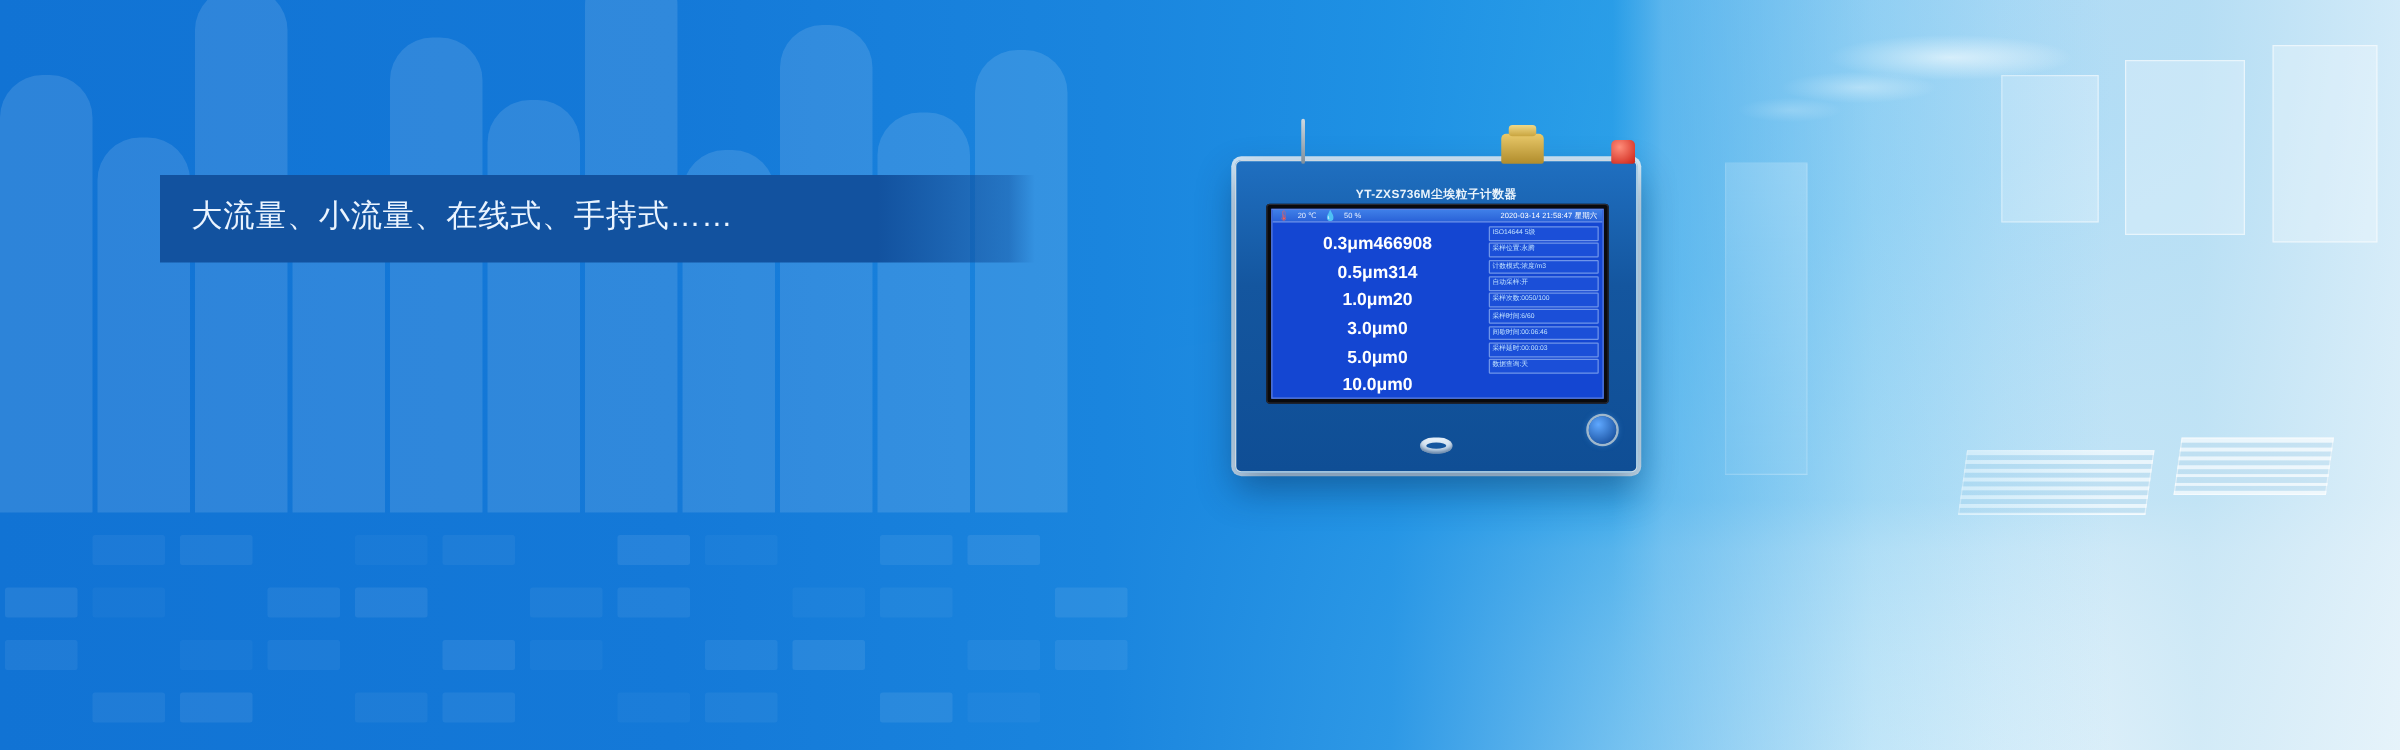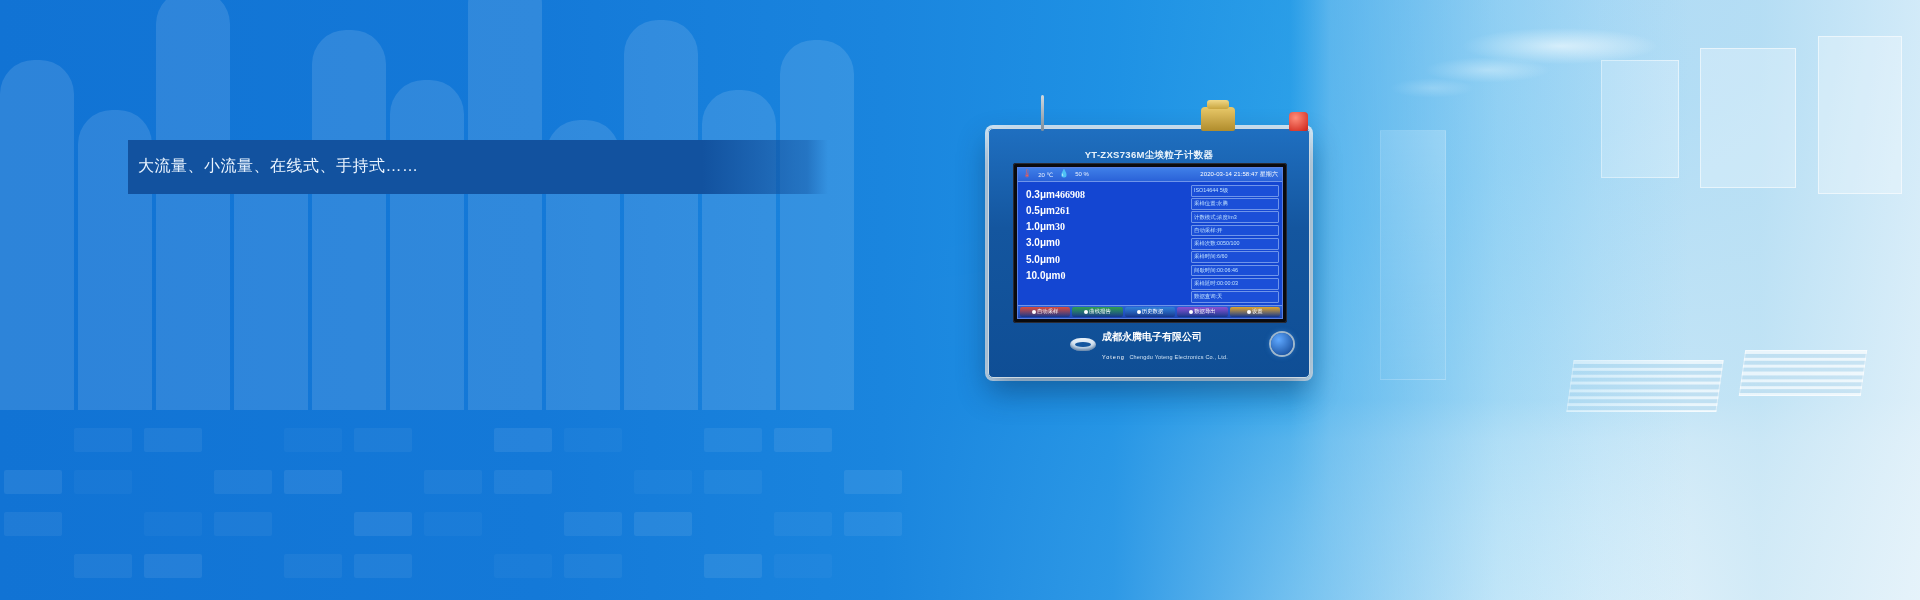--- a/index.html
+++ b/index.html
@@ -83,22 +83,23 @@
     text-shadow:0 2px 5px rgba(10,50,100,.35);
   }
 
   .subbar {
     margin-top:22px;
     background:linear-gradient(90deg,#12529f 0%,#12529f 82%,rgba(18,82,159,.45) 97%,rgba(18,82,159,0) 100%);
     padding:12px 0 14px 10px;
     width:700px;
   }
   .subline {
-    color:#eaf4ff; font-size:16px; line-height:1.75; white-space:nowrap;
+    color:#eaf4ff; font-size:25px; line-height:1.75; white-space:nowrap;
     letter-spacing:.5px;
+    margin-left:15px;
   }
 
   
   .device {
     position:absolute; left:988px; top:128px; width:322px; height:250px;
     background:linear-gradient(180deg,#1f6fc0 0%,#14569f 40%,#0f4e95 100%);
     border-radius:5px;
     border:1px solid #cdd9e2;
     box-shadow:0 14px 30px rgba(8,40,80,.45), 0 0 0 3px rgba(240,246,250,.85);
   }
@@ -132,25 +133,25 @@
     font-size:6px; color:#eaf1ff; border-bottom:1px solid #6f95ea;
   }
   .scr-top .ico { font-size:8px; line-height:1; }
   .t-red { color:#ff5b4a; }
   .t-cyan { color:#9fe4ff; }
   .scr-time { margin-left:auto; font-size:6px; color:#ffffff; letter-spacing:.1px; }
 
   .scr-body { flex:1; display:flex; }
   .readings { flex:1; padding:5px 6px 2px 8px; }
   .row {
-    display:flex; justify-content:flex-start; align-items:baseline;
-    color:#ffffff; font-size:10px; font-weight:bold; line-height:1.62;
+    display:flex; justify-content:center; align-items:baseline;
+    color:#ffffff; font-size:14px; font-weight:bold; line-height:1.62;
     padding-right:6px;
   }
-  .row .val { font-variant-numeric:tabular-nums;font-family:Liberation Serif, serif; }
+  .row .val { font-variant-numeric:tabular-nums; }
 
   .params { width:92px; padding:3px 3px 2px 1px; display:flex; flex-direction:column; gap:1.5px; }
   .pitem {
     background:#1b4fd8; border:1px solid #6f95ea; border-radius:1px;
     color:#bfe0ff; font-size:5.4px; line-height:1; padding:2.2px 2px;
     white-space:nowrap; overflow:hidden;
   }
 
   .scr-bottom {
     height:14px; display:flex; gap:2px; padding:1px 2px;
@@ -281,25 +282,25 @@
         </div>
 
         <div class="scr-body">
           <div class="readings" id="readings">
               <div class="row">
                 <span>0.3μm</span>
                 <span class="val">466908</span>
               </div>
               <div class="row">
                 <span>0.5μm</span>
-                <span class="val">261</span>
+                <span class="val">314</span>
               </div>
               <div class="row">
                 <span>1.0μm</span>
-                <span class="val">30</span>
+                <span class="val">20</span>
               </div>
               <div class="row">
                 <span>3.0μm</span>
                 <span class="val">0</span>
               </div>
               <div class="row">
                 <span>5.0μm</span>
                 <span class="val">0</span>
               </div>
               <div class="row">
@@ -340,23 +341,18 @@
             <div class="btn" style="background: linear-gradient(rgb(224, 163, 43), rgba(0, 0, 0, 0.25));">
               <span class="dot" style="background: rgb(255, 255, 255);"></span>
               <span>设置</span>
             </div>
           </div>
       </div>
     </div>
 
     <div class="brandrow">
       <span class="logo-mark"></span>
-      <span class="brand-txt">
-        <span class="brand-cn">成都永腾电子有限公司</span><br>
-        <span class="brand-y">Yoteng</span>
-        <span class="brand-en">Chengdu Yoteng Electronics Co., Ltd.</span>
-      </span>
     </div>
 
     <div class="pwrled"></div>
   </div>
 
 </div>
 
 </body></html>

